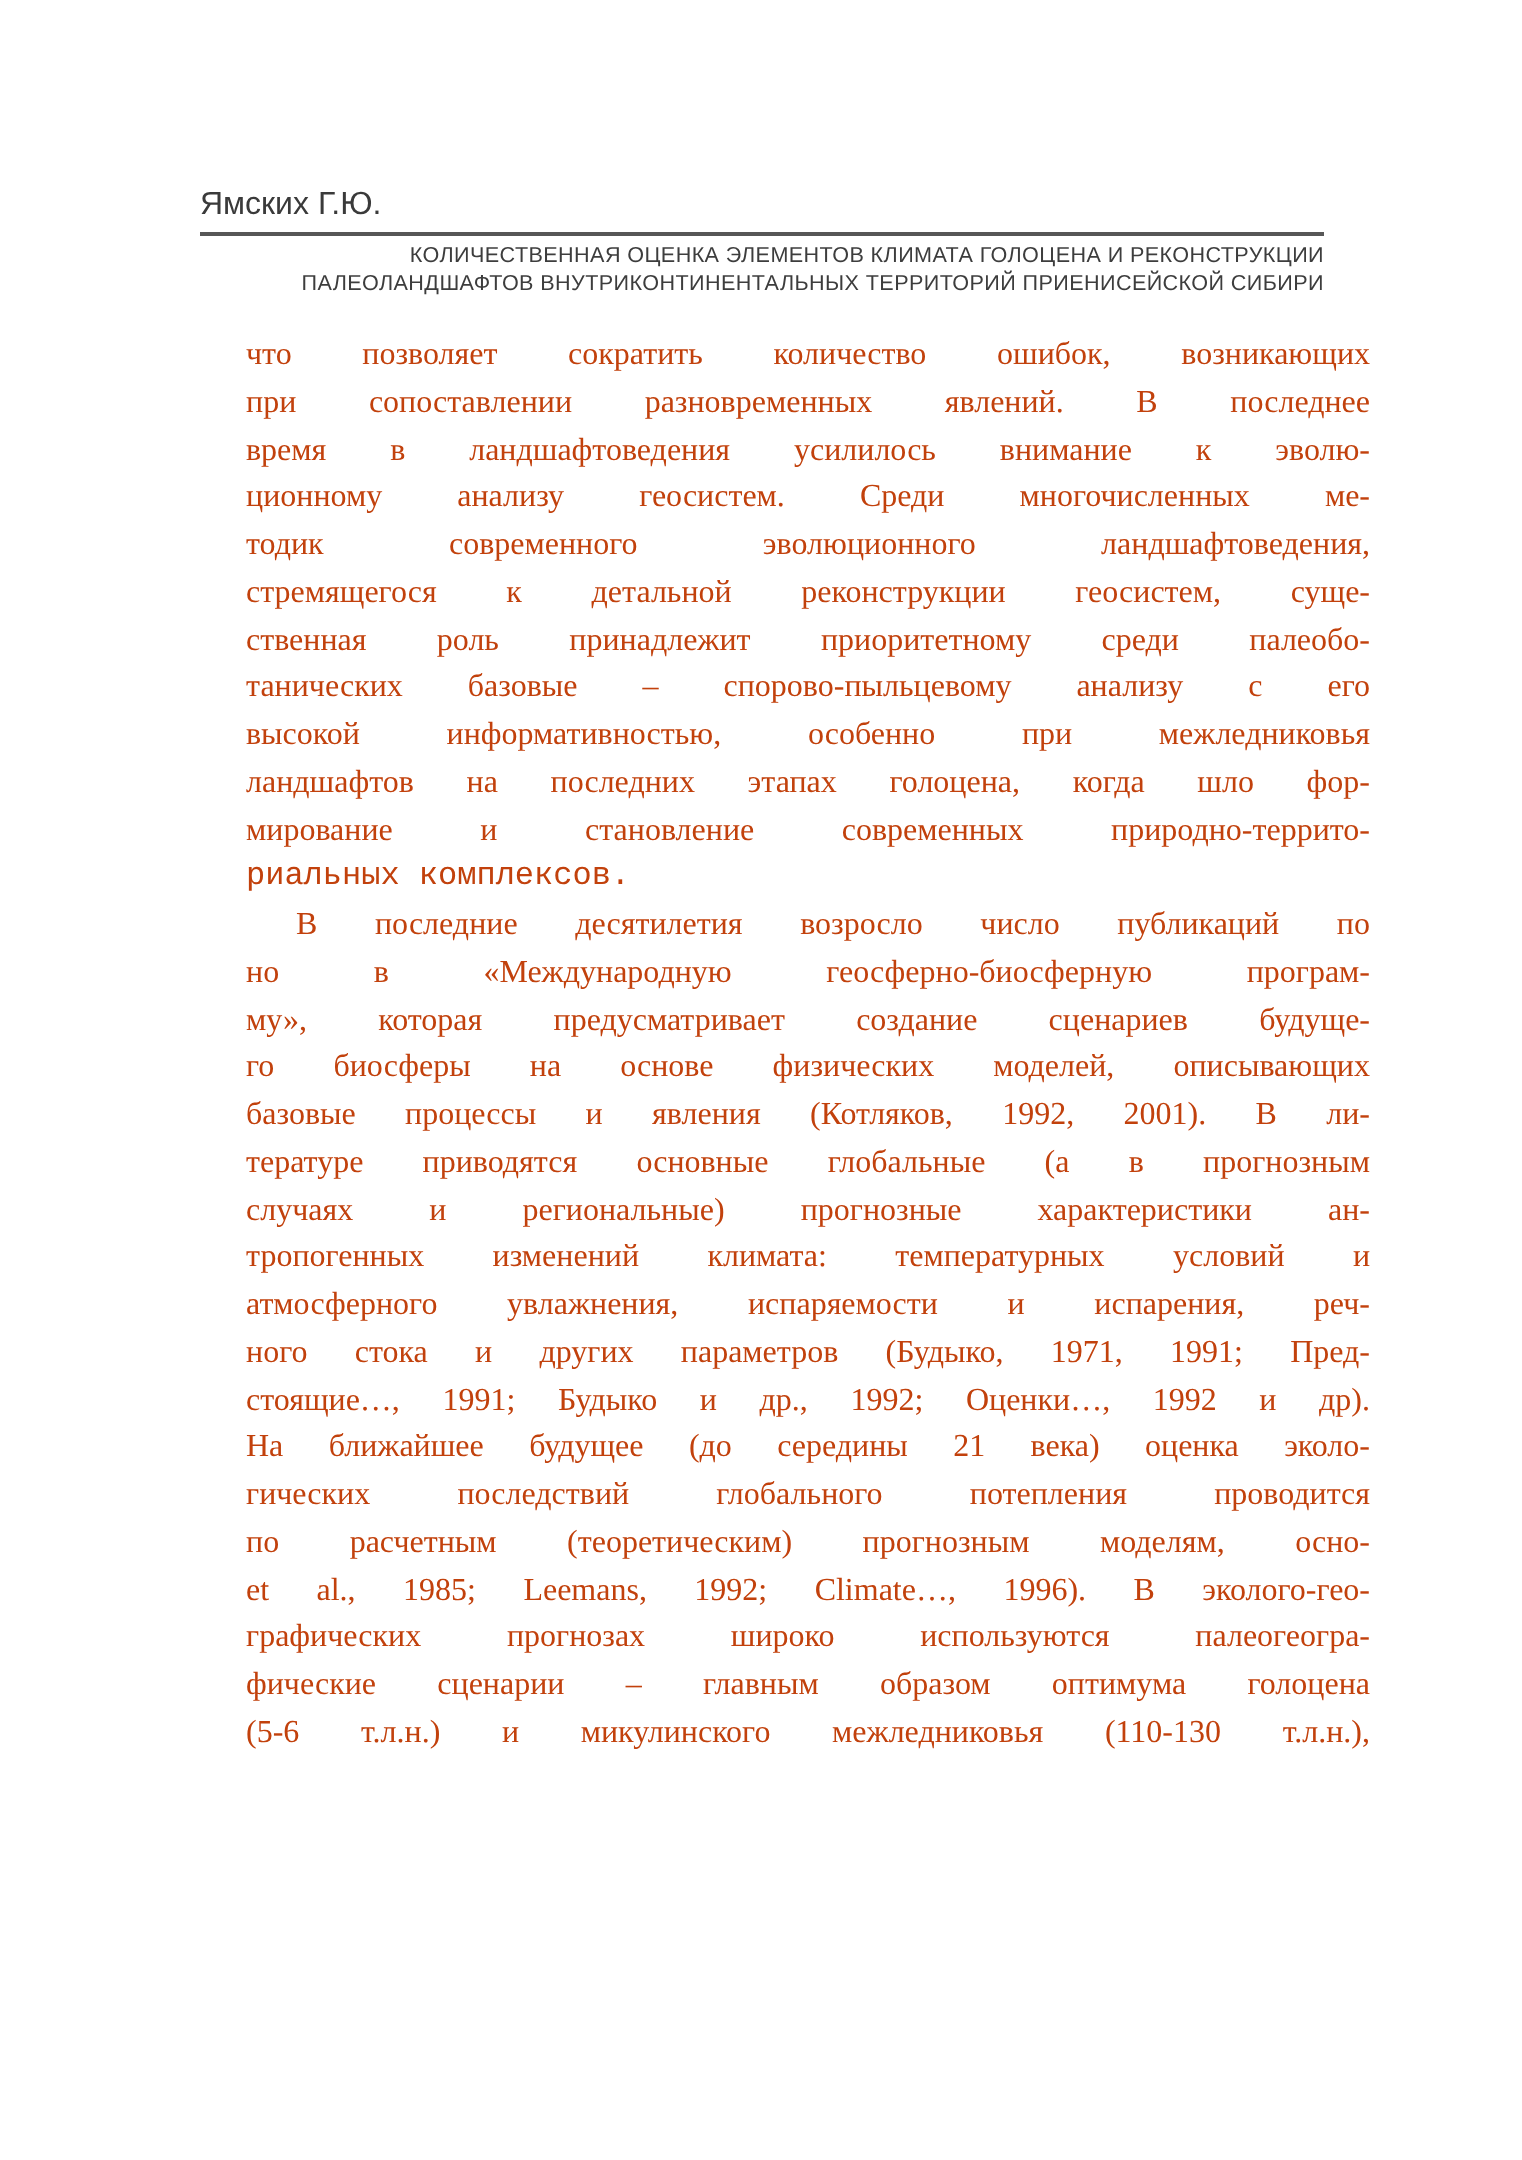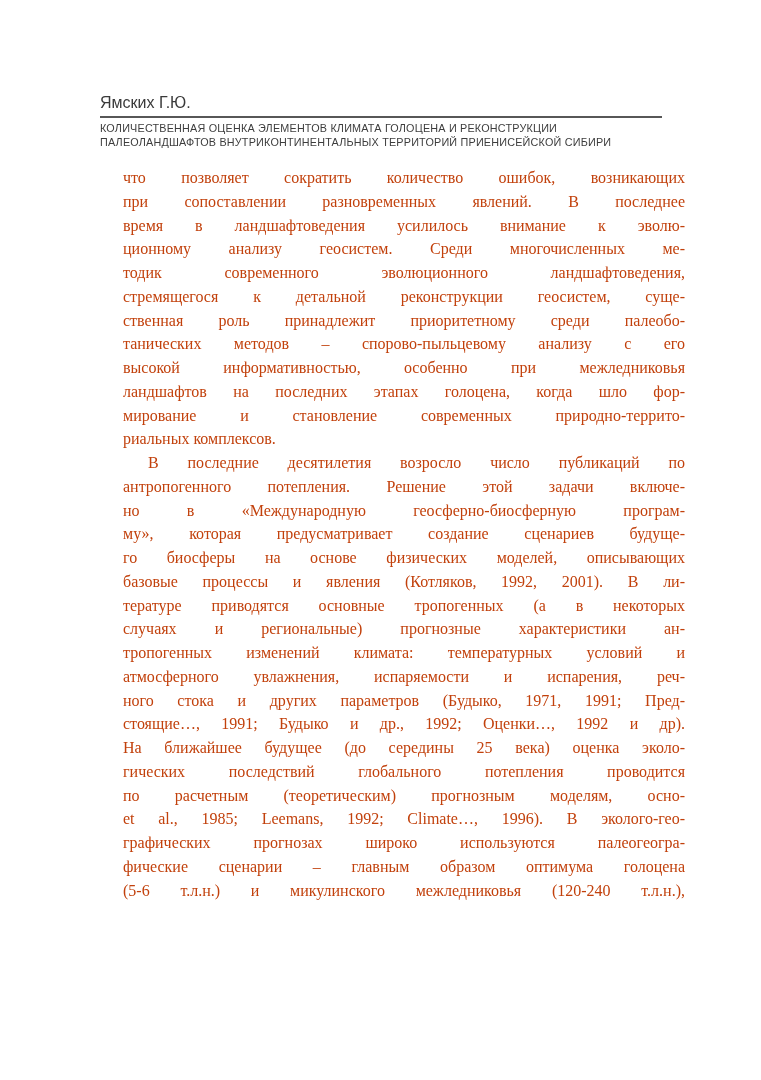--- a/index.html
+++ b/index.html
@@ -27,20 +27,21 @@
     top: 116px;
     width: 562px;
     height: 0;
     border-top: 2px solid #575757;
   }
   .running-title {
     position: absolute;
     left: 100px;
     top: 122px;
     width: 562px;
+    text-align: right;
     font-family: "Liberation Sans", sans-serif;
     font-size: 10.8px;
     line-height: 13.6px;
     letter-spacing: 0.2px;
     color: #3d3d3d;
     white-space: nowrap;
   }
   .body-text {
     position: absolute;
     left: 100px;
@@ -52,20 +53,21 @@
   }
   .line {
     height: 23.75px;
     line-height: 23.75px;
     text-align: justify;
     text-align-last: justify;
   }
   .line.para-end {
     text-align: left;
     text-align-last: left;
+    font-family: Liberation Mono, monospace;
   }
   .line.indent {
     text-indent: 25px;
   }
   .page-number {
     position: absolute;
     left: 100px;
     top: 953px;
     font-family: "Liberation Sans", sans-serif;
     font-size: 15px;
@@ -87,41 +89,40 @@
   </div>
 
   <div class="body-text" id="body-text">
       <div class="line">что позволяет сократить количество ошибок, возникающих</div>
       <div class="line">при сопоставлении разновременных явлений. В последнее</div>
       <div class="line">время в ландшафтоведения усилилось внимание к эволю-</div>
       <div class="line">ционному анализу геосистем. Среди многочисленных ме-</div>
       <div class="line">тодик современного эволюционного ландшафтоведения,</div>
       <div class="line">стремящегося к детальной реконструкции геосистем, суще-</div>
       <div class="line">ственная роль принадлежит приоритетному среди палеобо-</div>
-      <div class="line">танических методов – спорово-пыльцевому анализу с его</div>
+      <div class="line">танических базовые – спорово-пыльцевому анализу с его</div>
       <div class="line">высокой информативностью, особенно при межледниковья</div>
       <div class="line">ландшафтов на последних этапах голоцена, когда шло фор-</div>
       <div class="line">мирование и становление современных природно-террито-</div>
       <div class="line para-end">риальных комплексов.</div>
       <div class="line indent">В последние десятилетия возросло число публикаций по</div>
-      <div class="line">антропогенного потепления. Решение этой задачи включе-</div>
       <div class="line">но в «Международную геосферно-биосферную програм-</div>
       <div class="line">му», которая предусматривает создание сценариев будуще-</div>
       <div class="line">го биосферы на основе физических моделей, описывающих</div>
       <div class="line">базовые процессы и явления (Котляков, 1992, 2001). В ли-</div>
-      <div class="line">тературе приводятся основные тропогенных (а в некоторых</div>
+      <div class="line">тературе приводятся основные глобальные (а в прогнозным</div>
       <div class="line">случаях и региональные) прогнозные характеристики ан-</div>
       <div class="line">тропогенных изменений климата: температурных условий и</div>
       <div class="line">атмосферного увлажнения, испаряемости и испарения, реч-</div>
       <div class="line">ного стока и других параметров (Будыко, 1971, 1991; Пред-</div>
       <div class="line">стоящие…, 1991; Будыко и др., 1992; Оценки…, 1992 и др).</div>
-      <div class="line">На ближайшее будущее (до середины 25 века) оценка эколо-</div>
+      <div class="line">На ближайшее будущее (до середины 21 века) оценка эколо-</div>
       <div class="line">гических последствий глобального потепления проводится</div>
       <div class="line">по расчетным (теоретическим) прогнозным моделям, осно-</div>
       <div class="line">et al., 1985; Leemans, 1992; Climate…, 1996). В эколого-гео-</div>
       <div class="line">графических прогнозах широко используются палеогеогра-</div>
       <div class="line">фические сценарии – главным образом оптимума голоцена</div>
-      <div class="line">(5-6 т.л.н.) и микулинского межледниковья (120-240 т.л.н.),</div>
+      <div class="line">(5-6 т.л.н.) и микулинского межледниковья (110-130 т.л.н.),</div>
     </div>
 
   <div class="page-number">6</div>
 
 </div>
 
 </body></html>

